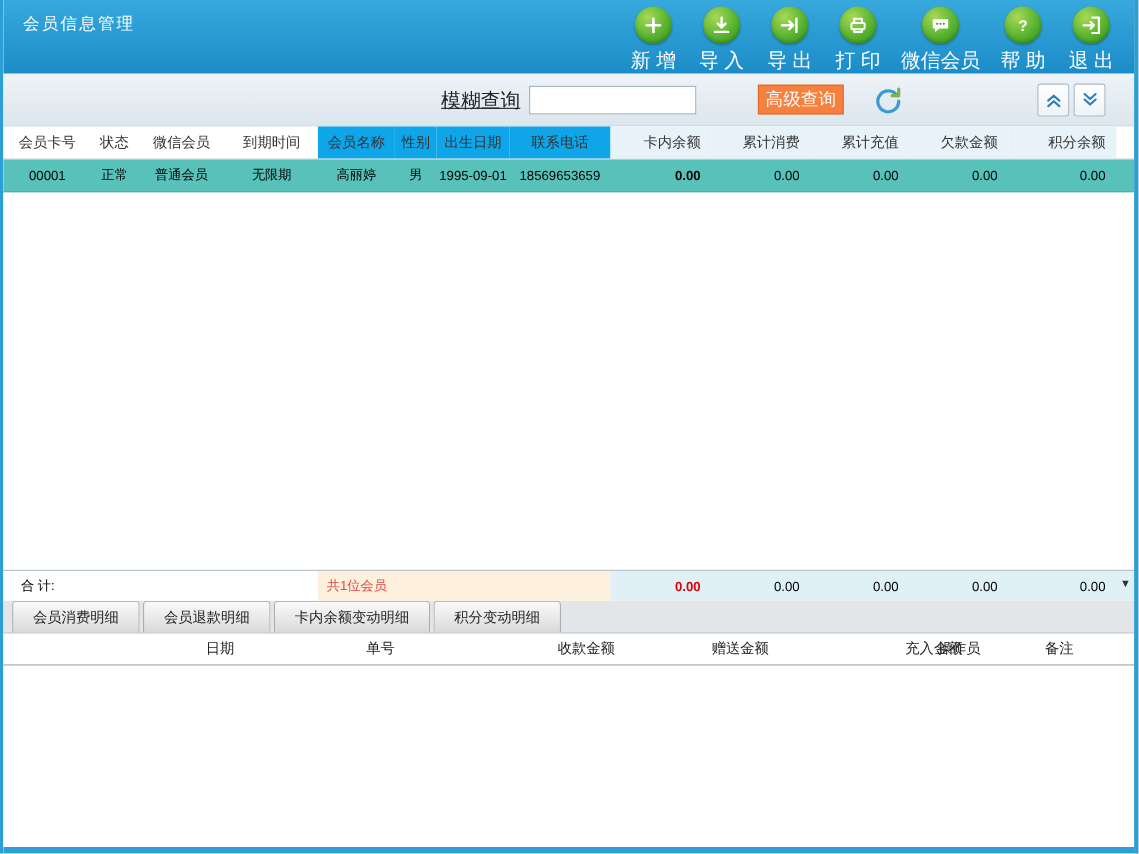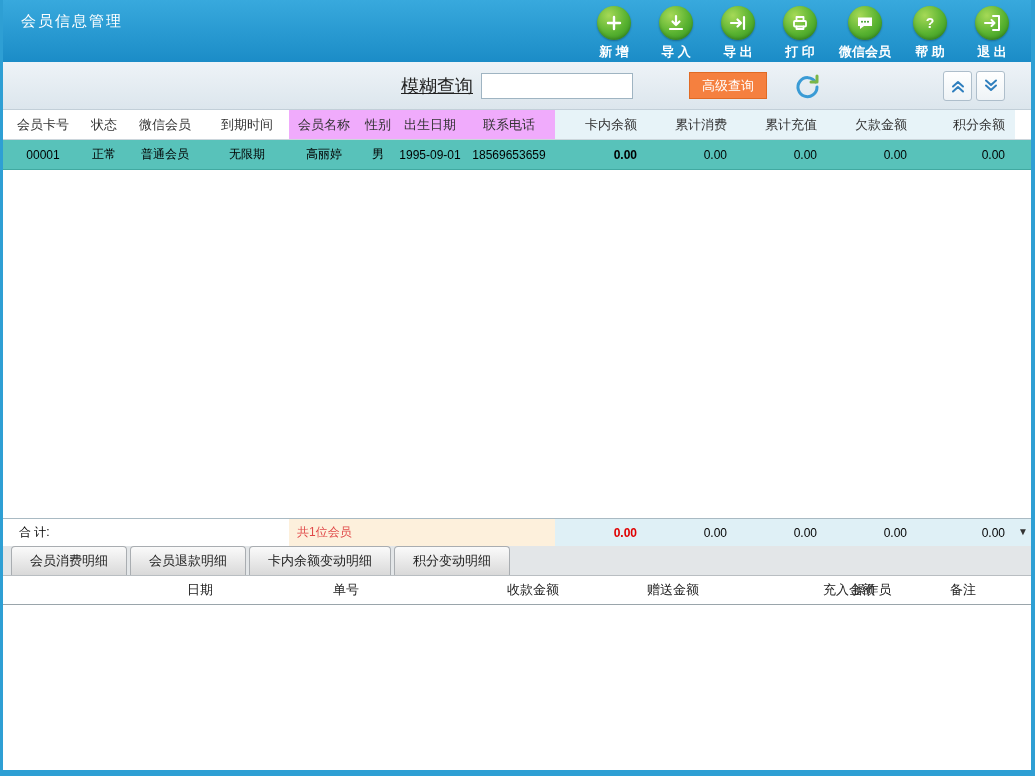--- a/index.html
+++ b/index.html
@@ -8,36 +8,36 @@
 
   
   .titlebar { flex:0 0 62px; background:linear-gradient(#38a9dd,#1b8cc7); display:flex; justify-content:space-between; padding:6px 16px 0 18px; color:#fff; }
   .app-title { font-size:15px; margin-top:6px; letter-spacing:2px; white-space:nowrap; }
   .toolbar { display:flex; gap:16px; }
   .tool-btn { display:flex; flex-direction:column; align-items:center; min-width:46px; cursor:pointer; }
   .orb { width:34px; height:34px; border-radius:50%;
          background:radial-gradient(circle at 35% 28%, #a6d957 0%, #58b230 55%, #2e8f1f 100%);
          box-shadow: inset 0 -2px 3px rgba(0,0,0,.18), 0 1px 2px rgba(0,0,0,.3);
          display:flex; align-items:center; justify-content:center; }
-  .tool-label { font-size:13px; margin-top:3px; white-space:nowrap;font-weight:bold; }
+  .tool-label { font-size:18px; margin-top:3px; white-space:nowrap; }
 
   
   .search-row { flex:0 0 48px; background:linear-gradient(#eef3f7,#dce6ed); border-bottom:1px solid #c2cfd8; display:flex; align-items:center; }
   .search-label { margin-left:398px; font-size:18px; color:#222; white-space:nowrap;text-decoration:underline; }
   .search-input { width:152px; height:26px; margin-left:8px; border:1px solid #9fb4c2; background:#fff; padding:0 6px; font-size:13px; }
-  .adv-btn { margin-left:56px; width:78px; height:27px; background:#f5803f; border:1px solid #e06a24; color:#fff; font-size:13px; cursor:pointer; }
+  .adv-btn { margin-left:56px; width:78px; height:27px; background:#f5803f; border:1px solid #e06a24; color:#fff; font-size:16px; cursor:pointer; }
   .refresh-btn { margin-left:22px; width:36px; height:36px; background:transparent; border:none; cursor:pointer; display:flex; align-items:center; justify-content:center; }
   .chevrons { margin-left:auto; margin-right:26px; display:flex; gap:4px; }
   .chev { width:29px; height:30px; background:linear-gradient(#ffffff,#eef3f6); border:1px solid #aebecb; border-radius:3px; display:flex; align-items:center; justify-content:center; cursor:pointer; }
 
   
   .grid-header { flex:0 0 30px; display:flex; border-bottom:1px solid #ccd6dc; font-size:13px; color:#333; background:#fff; }
   .grid-header .cell { display:flex; align-items:center; justify-content:center; }
   .grid-header .cell.num { justify-content:flex-end; }
-  .cream { background:#f0abfc; }
+  .cream { background:#0ea5e9; }
   .bluehead { background:#e7f3f8; }
   .cell { overflow:hidden; white-space:nowrap; }
   .c0{width:80px}.c1{width:42px}.c2{width:80px}.c3{width:84px}.c4{width:70px}.c5{width:38px}
   .c6{width:66px}.c7{width:92px}.c8{width:92px}.c9{width:90px}.c10{width:90px}.c11{width:90px}.c12{width:98px}
   .num { text-align:right; padding-right:10px; }
   .grid-row { flex:0 0 30px; display:flex; font-size:12px; color:#000; cursor:pointer; }
   .grid-row .cell { display:flex; align-items:center; justify-content:center; }
   .grid-row .cell.num { justify-content:flex-end; }
   .grid-row.selected { background:#58c2ba; border-bottom:1px solid #41a9a1; }
   .bold { font-weight:bold; }

